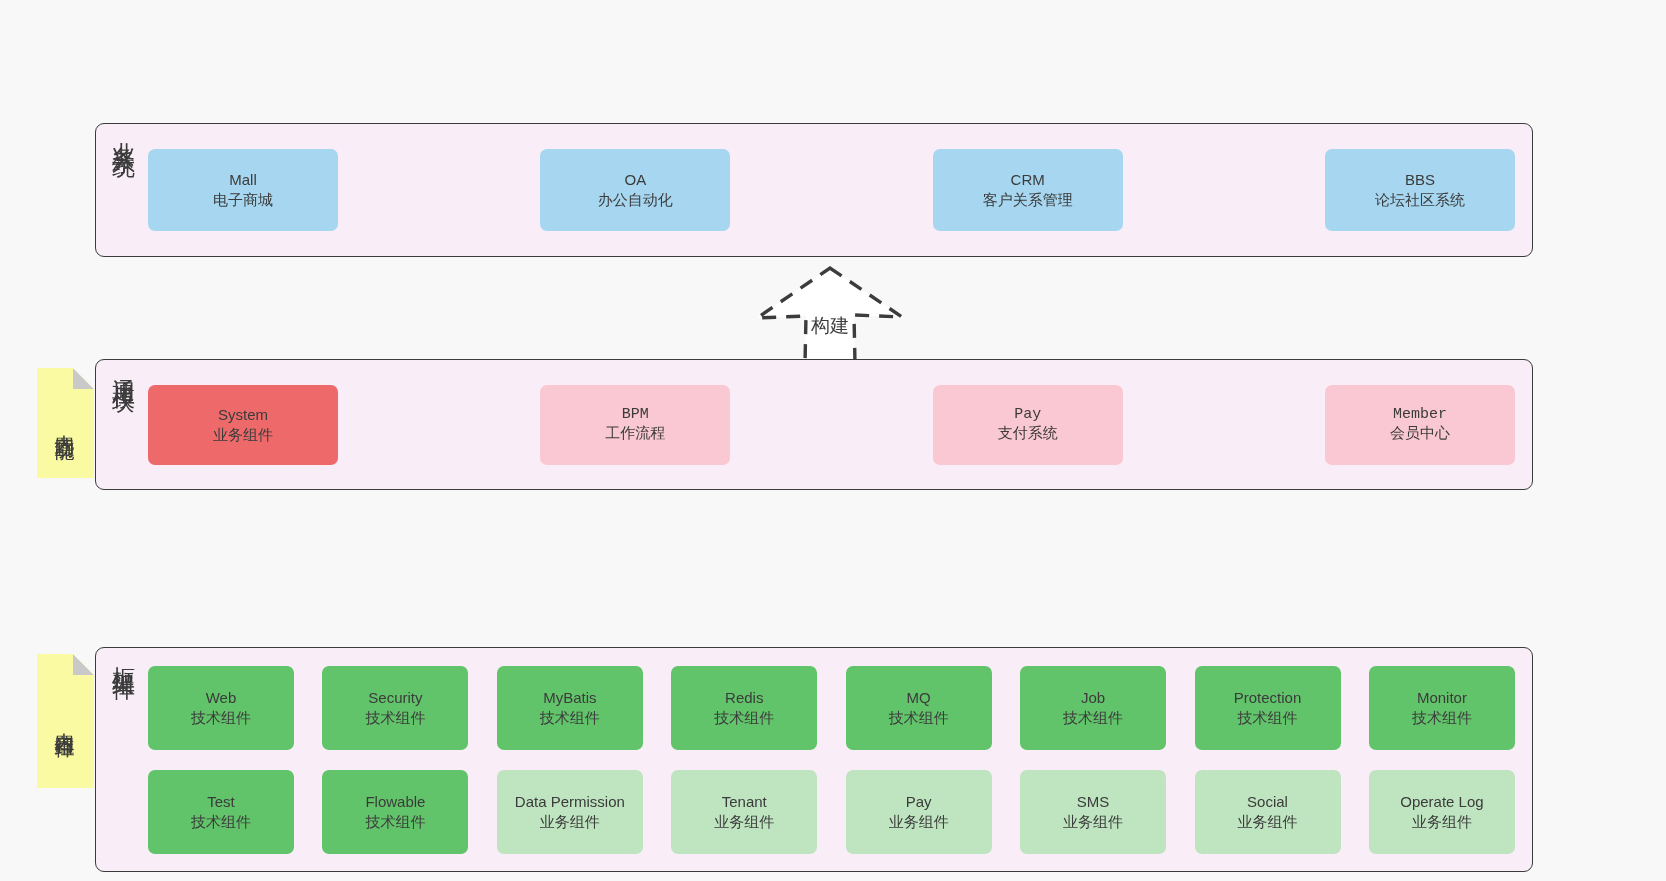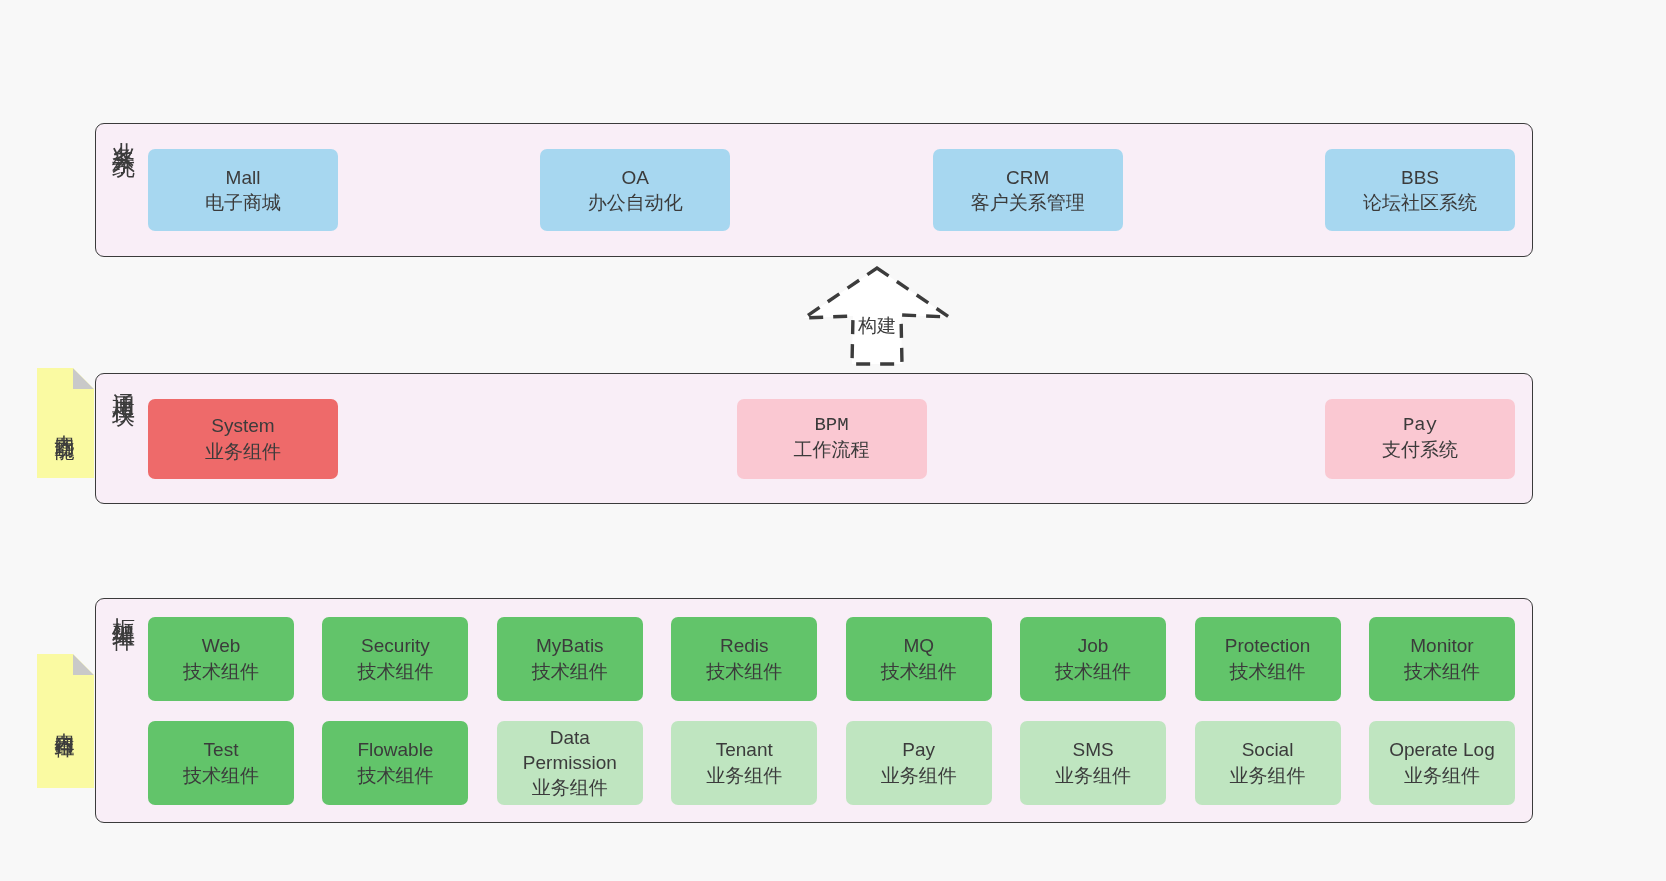--- a/index.html
+++ b/index.html
@@ -18,22 +18,22 @@
   .panel {
     position: absolute;
     left: 95px;
     width: 1438px;
     background: #f9eef7;
     border: 1.6px solid #3b3b3b;
     border-radius: 9px;
     z-index: 2;
   }
   .panel-business   { top: 123px; height: 134px; }
-  .panel-modules    { top: 373px; height: 131px; }
-  .panel-components { top: 598px; height: 225px; }
+  .panel-modules    { top: 359px; height: 131px; }
+  .panel-components { top: 647px; height: 225px; }
 
   .v-label {
     position: absolute;
     left: 13px;
     top: 0;
     bottom: 0;
     display: flex;
     align-items: center;
     writing-mode: vertical-rl;
     text-orientation: upright;
@@ -66,21 +66,21 @@
     justify-content: space-between;
   }
 
   .box {
     display: flex;
     flex-direction: column;
     align-items: center;
     justify-content: center;
     text-align: center;
     border-radius: 7px;
-    font-size: 19px;
+    font-size: 15px;
     line-height: 1.33;
     color: #3b3b3b;
   }
   .box-lg { width: 190px; height: 82px; }
   .panel-modules .box-lg { height: 80px; }
   .box-sm { width: 146px; height: 84px; padding: 2px 4px; }
 
   .blue  { background: #a7d7f0; }
   .red   { background: #ee6a6a; }
   .pink  { background: #fac8d2; font-family: Liberation Mono, monospace; }
@@ -117,21 +117,21 @@
     white-space: nowrap;
   }
 
   
   .arrow {
     position: absolute;
     width: 160px;
     height: 104px;
     z-index: 1;
   }
-  .arrow-1 { left: 797px; top: 264px; }
+  .arrow-1 { left: 750px; top: 264px; }
   .arrow-2 { left: 813px; top: 506px; }
   .arrow svg { position: absolute; left: 0; top: 0; }
   .arrow-label {
     position: absolute;
     left: 50%;
     top: 48px;
     transform: translateX(-50%);
     background: #ffffff;
     padding: 1px 3px;
     font-size: 19px;
@@ -190,20 +190,24 @@
         <div>业务组件</div>
       </div>
       <div class="box box-lg pink">
         <div>BPM</div>
         <div>工作流程</div>
       </div>
       <div class="box box-lg pink">
         <div>Pay</div>
         <div>支付系统</div>
       </div>
+      <div class="box box-lg pink">
+        <div>Member</div>
+        <div>会员中心</div>
+      </div>
     </div>
   </section>
 
 
   <section class="panel panel-components">
     <div class="v-label">框架组件</div>
     <div class="boxes">
       <div class="box-row">
         <div class="box box-sm green">
           <div>Web</div>

